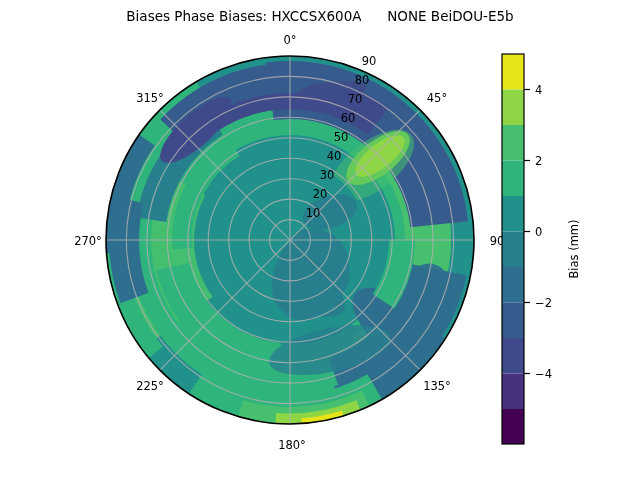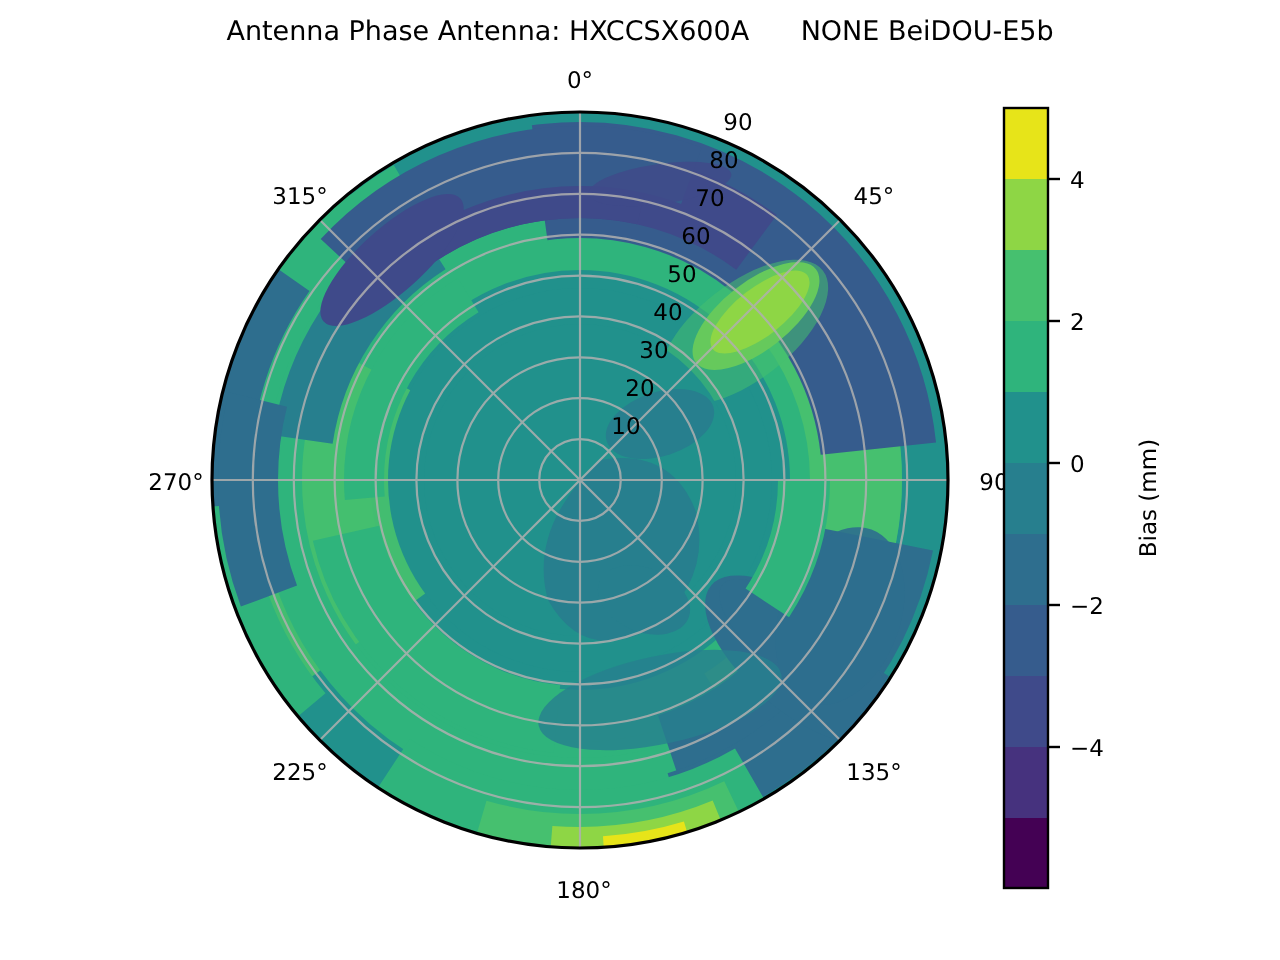--- a/index.html
+++ b/index.html
@@ -21,21 +21,21 @@
   .tick-label{font-size:11.5px;fill:#000;font-family:"DejaVu Sans",sans-serif;}
   .r-label{font-size:11.5px;fill:#000;font-family:"DejaVu Sans",sans-serif;}
   .cb-tick{font-size:11.5px;fill:#000;font-family:"DejaVu Sans",sans-serif;}
   .cb-axis-label{font-size:11.5px;fill:#000;font-family:"DejaVu Sans",sans-serif;}
 </style>
 </head>
 <body>
 
 <div id="figure">
 
-  <div id="title">Antenna Phase Antenna: HXCCSX600A      NONE BeiDOU-E5b</div>
+  <div id="title">Biases Phase Biases: HXCCSX600A      NONE BeiDOU-E5b</div>
 
   <div id="polar-wrap">
     <svg width="640" height="480" viewBox="0 0 640 480">
       <defs>
         <clipPath id="diskClip">
           <circle cx="290" cy="240" r="184"></circle>
         </clipPath>
 
       </defs>
 

